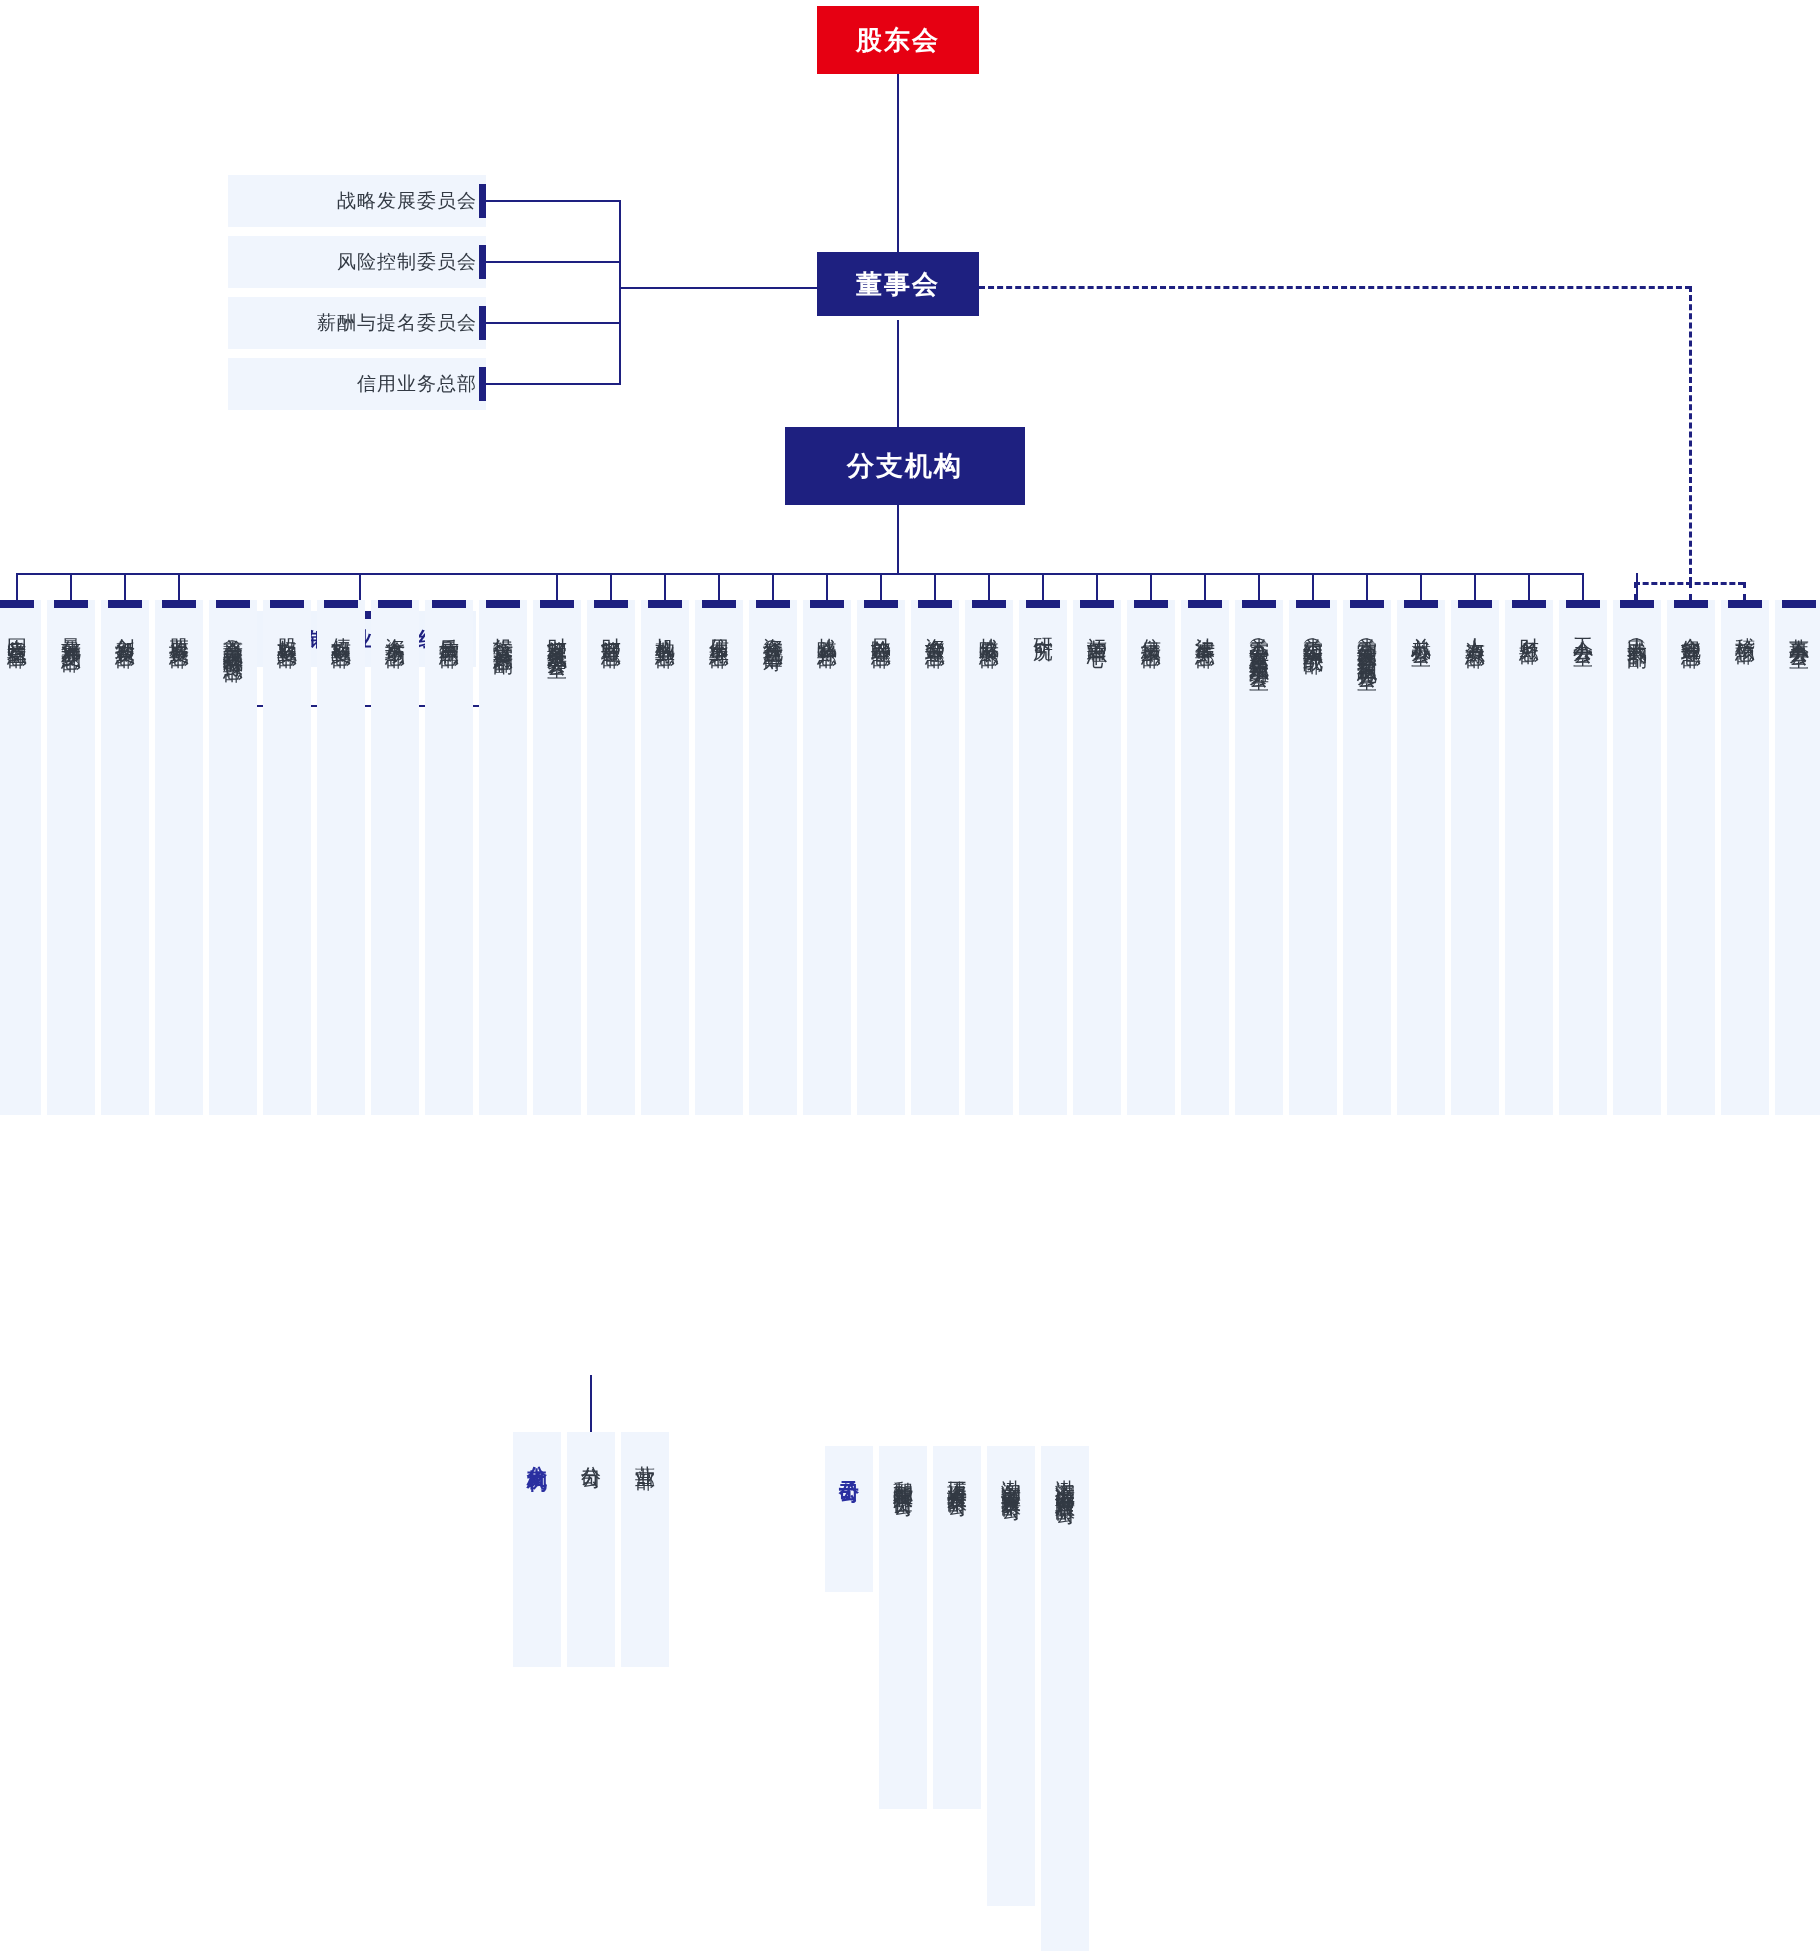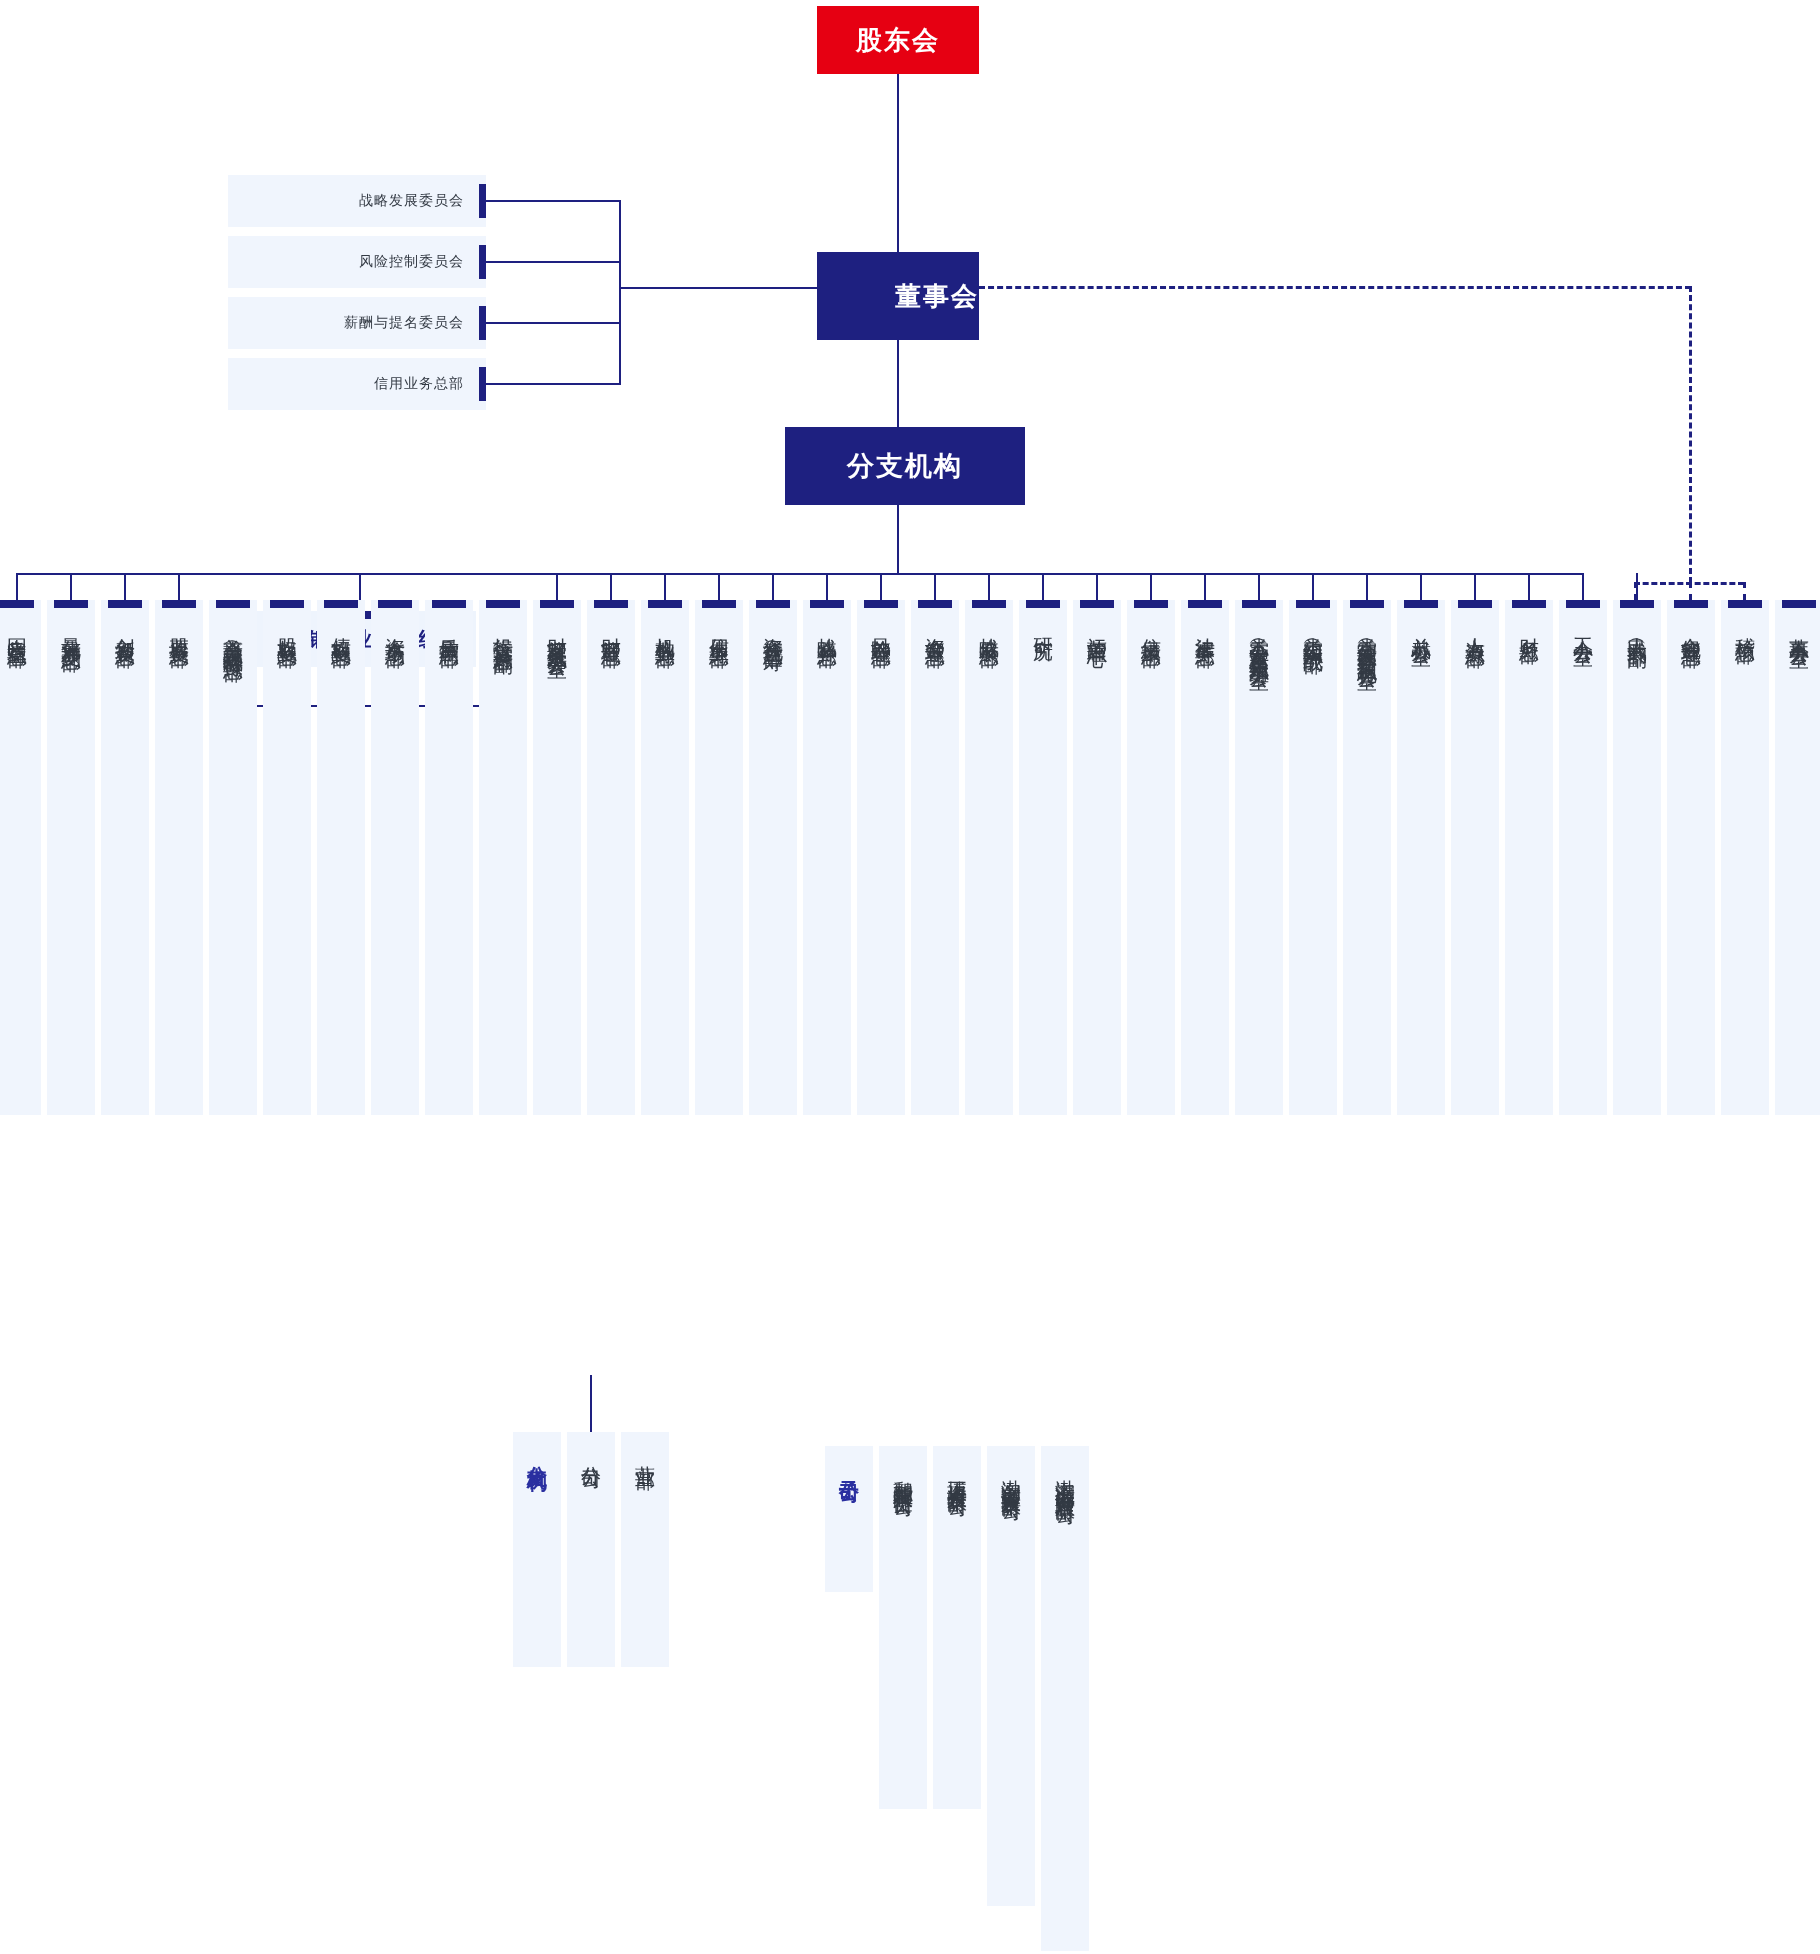--- a/index.html
+++ b/index.html
@@ -9,22 +9,22 @@
   .canvas{position:relative;width:1820px;height:1954px;overflow:hidden;}
 
   
   .topbox{position:absolute;border-radius:0;display:flex;align-items:center;
           justify-content:center;color:#ffffff;font-weight:700;letter-spacing:2px;}
   .topbox.red{background:#e60012;}
   .topbox.navy{background:#1e2080;}
 
   
   .cmt{position:absolute;background:#f0f5fd;display:flex;align-items:center;
-       justify-content:flex-end;color:#333a44;font-size:14px;letter-spacing:1px;
-       padding-right:22px;box-sizing:border-box;}
+       justify-content:flex-end;color:#333a44;font-size:19px;letter-spacing:1px;
+       padding-right:9px;box-sizing:border-box;}
   .cmt .endbar{position:absolute;right:0;top:50%;transform:translateY(-50%);
        width:7px;height:34px;background:#1e2080;}
 
   
   .ibline{position:absolute;background:#eef4fd;display:flex;align-items:center;
           justify-content:center;color:#1e2080;font-weight:700;font-size:20px;
           letter-spacing:2px;}
   .ibline .topbar{position:absolute;left:50%;top:0;transform:translateX(-50%);
           width:40px;height:8px;background:#1e2080;}
 
@@ -54,21 +54,21 @@
 </style>
 </head>
 <body>
 
 <div class="canvas">
 
   <div class="topbox red" style="left:817px;top:6px;width:162px;height:68px;font-size:26px;">
     <span>股东会</span>
   </div>
 
-  <div class="topbox navy" style="left:817px;top:252px;width:162px;height:88px;font-size:26px;justify-content:flex-end;">
+  <div class="topbox navy" style="left:817px;top:252px;width:162px;height:64px;font-size:26px;">
     <span>董事会</span>
   </div>
 
   <div class="topbox navy" style="left:785px;top:427px;width:240px;height:78px;font-size:27px;">
     <span>分支机构</span>
   </div>
 
   <div class="vline" style="left:897px;top:74px;height:178px;"></div>
 
   <div class="vline" style="left:897px;top:320px;height:107px;"></div>

